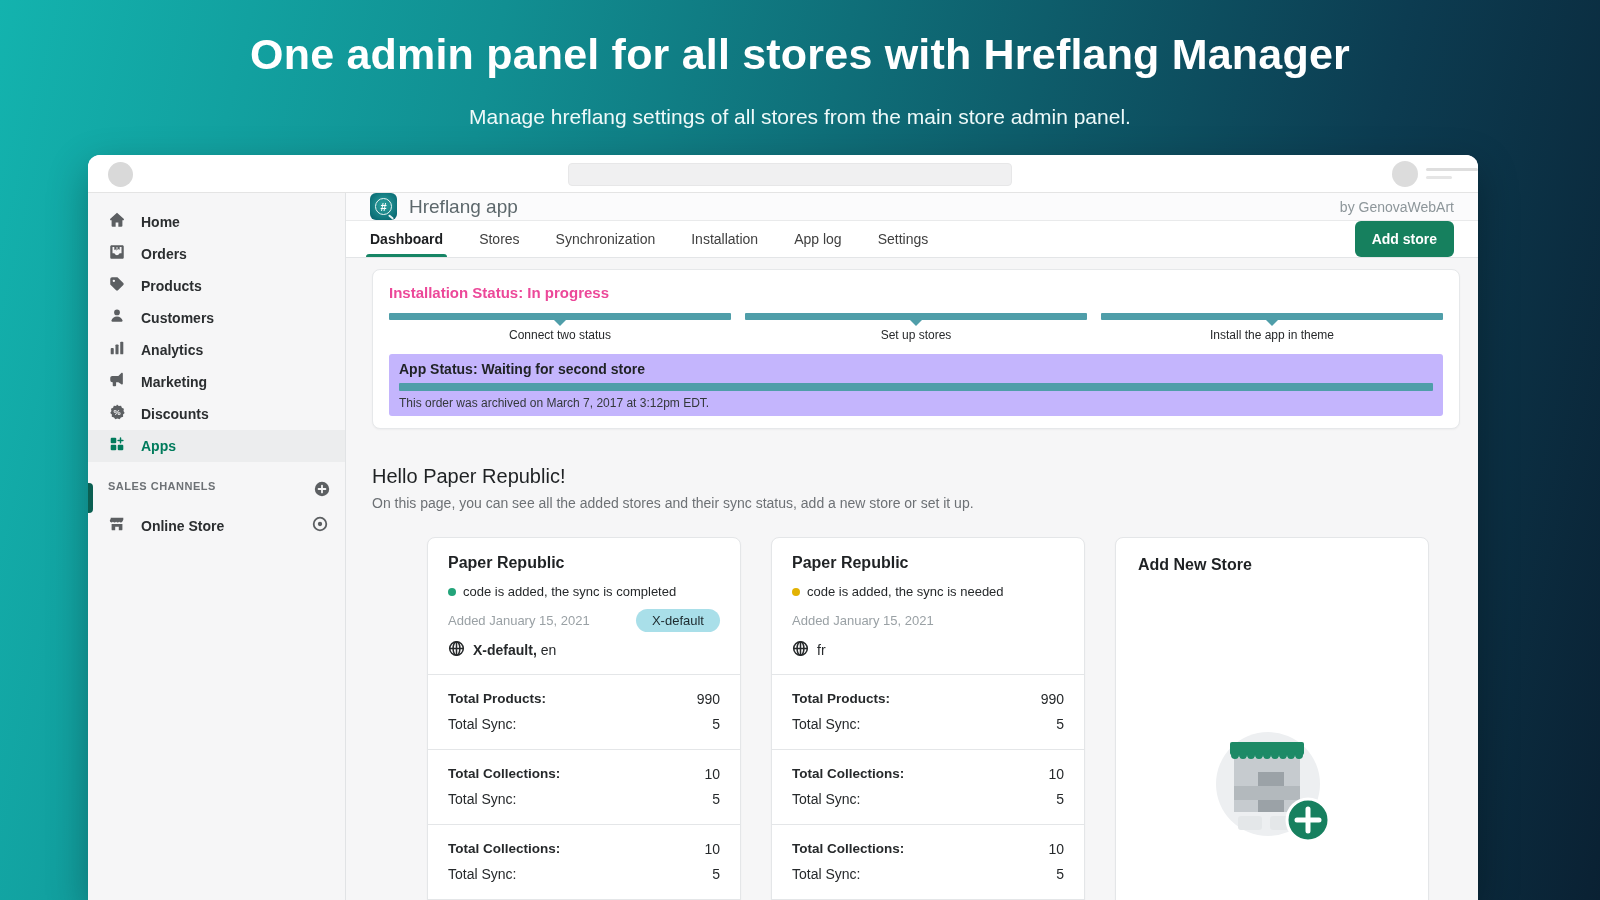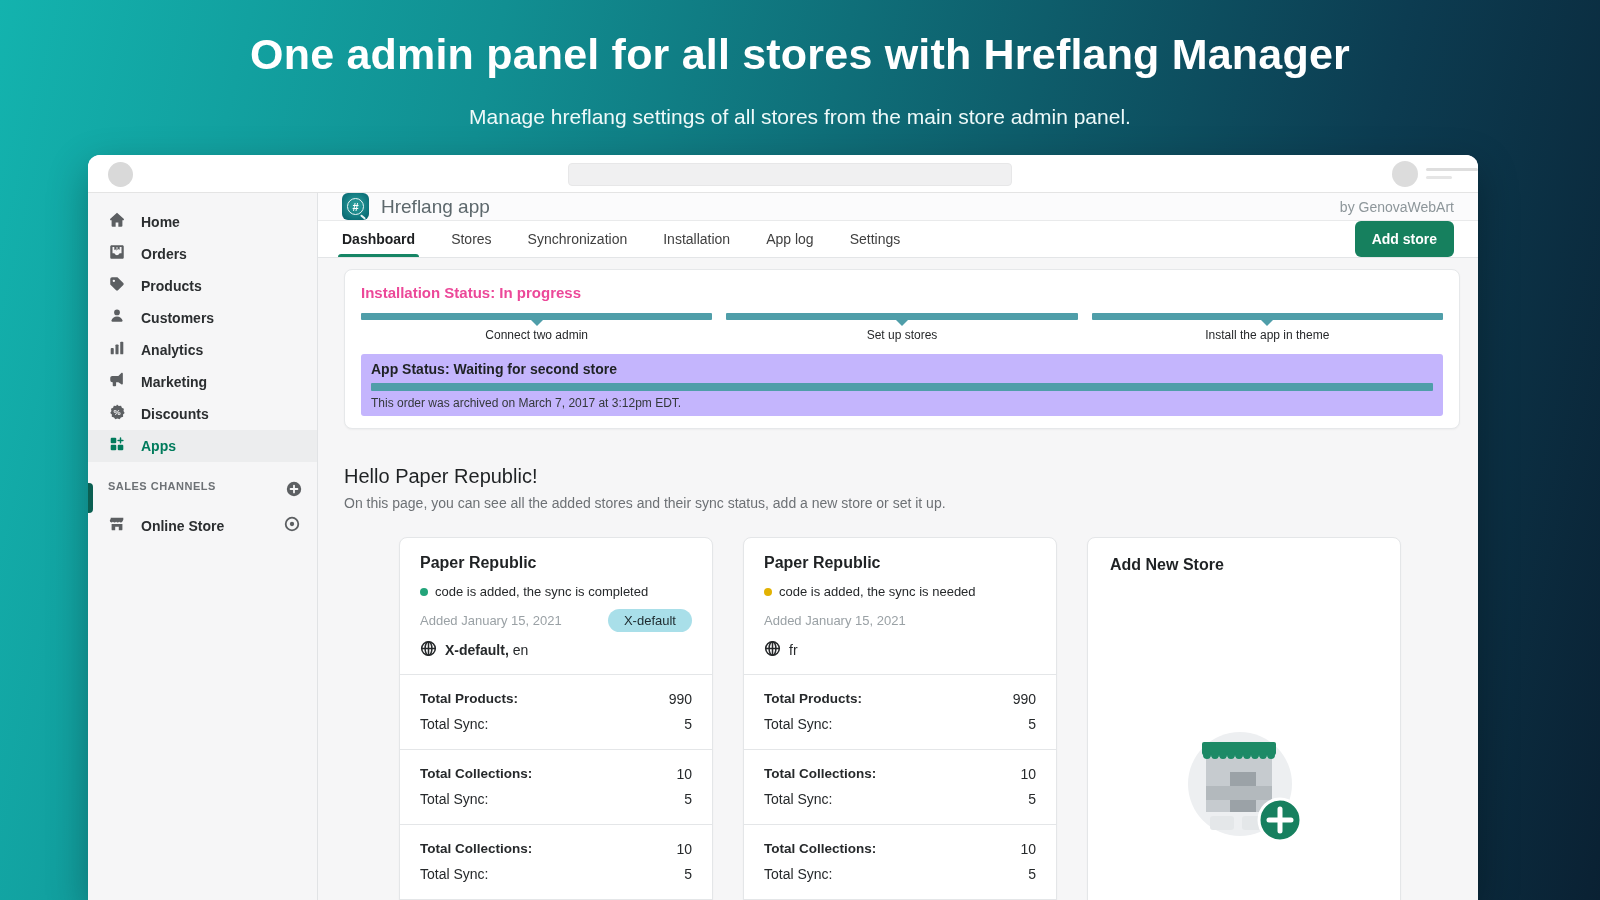--- a/index.html
+++ b/index.html
@@ -24,21 +24,21 @@
   .topbar { height:38px; background:#fff; border-bottom:1px solid #e4e4e4; position:relative; }
   .topbar .avatar-l { position:absolute; left:20px; top:7px; width:25px; height:25px; border-radius:50%; background:#d9d9d9; }
   .topbar .searchbar { position:absolute; left:480px; top:8px; width:444px; height:23px; background:#f0f0f1; border:1px solid #e7e7e8; border-radius:4px; }
   .topbar .avatar-r { position:absolute; left:1304px; top:6px; width:26px; height:26px; border-radius:50%; background:#dcdcdc; }
   .topbar .line1 { position:absolute; left:1338px; top:13px; width:52px; height:3px; background:#dedede; border-radius:2px; }
   .topbar .line2 { position:absolute; left:1338px; top:21px; width:26px; height:3px; background:#e5e5e5; border-radius:2px; }
 
   .body-row { display:flex; height:707px; }
 
   
-  .sidebar { width:230px; background:#f6f6f7; border-right:1px solid #e1e3e5; padding-top:13px; position:relative; flex-shrink:0; }
+  .sidebar { width:258px; background:#f6f6f7; border-right:1px solid #e1e3e5; padding-top:13px; position:relative; flex-shrink:0; }
   .nav-item { height:32px; display:flex; align-items:center; padding:0 16px 0 20px; gap:15px; cursor:pointer; }
   .nav-item .lbl { font-size:14px; font-weight:700; color:#2b2e30; }
   .nav-item svg { flex-shrink:0; }
   .nav-item.active { background:#ecedee; }
   .nav-item.active .lbl { color:#007b5c; }
   .active-notch { position:absolute; left:0; top:290px; width:5px; height:30px; background:#0b5f52; border-radius:0 4px 4px 0; }
   .channels-hdr { margin-top:18px; height:30px; display:flex; align-items:flex-start; justify-content:space-between; padding:0 14px 0 20px; }
   .channels-hdr .lbl { font-size:11px; font-weight:700; letter-spacing:.5px; color:#6d7175; }
 
   
@@ -217,21 +217,21 @@
         <button class="add-store-btn">Add store</button>
       </div>
 
       <div class="content">
 
         <div class="inst-card">
           <div class="inst-title">Installation Status: In progress</div>
           <div class="steps">
             <div class="step">
               <div class="step-bar"></div>
-              <div class="step-lbl">Connect two admin</div>
+              <div class="step-lbl">Connect two status</div>
             </div>
             <div class="step">
               <div class="step-bar"></div>
               <div class="step-lbl">Set up stores</div>
             </div>
             <div class="step">
               <div class="step-bar"></div>
               <div class="step-lbl">Install the app in theme</div>
             </div>
           </div>

